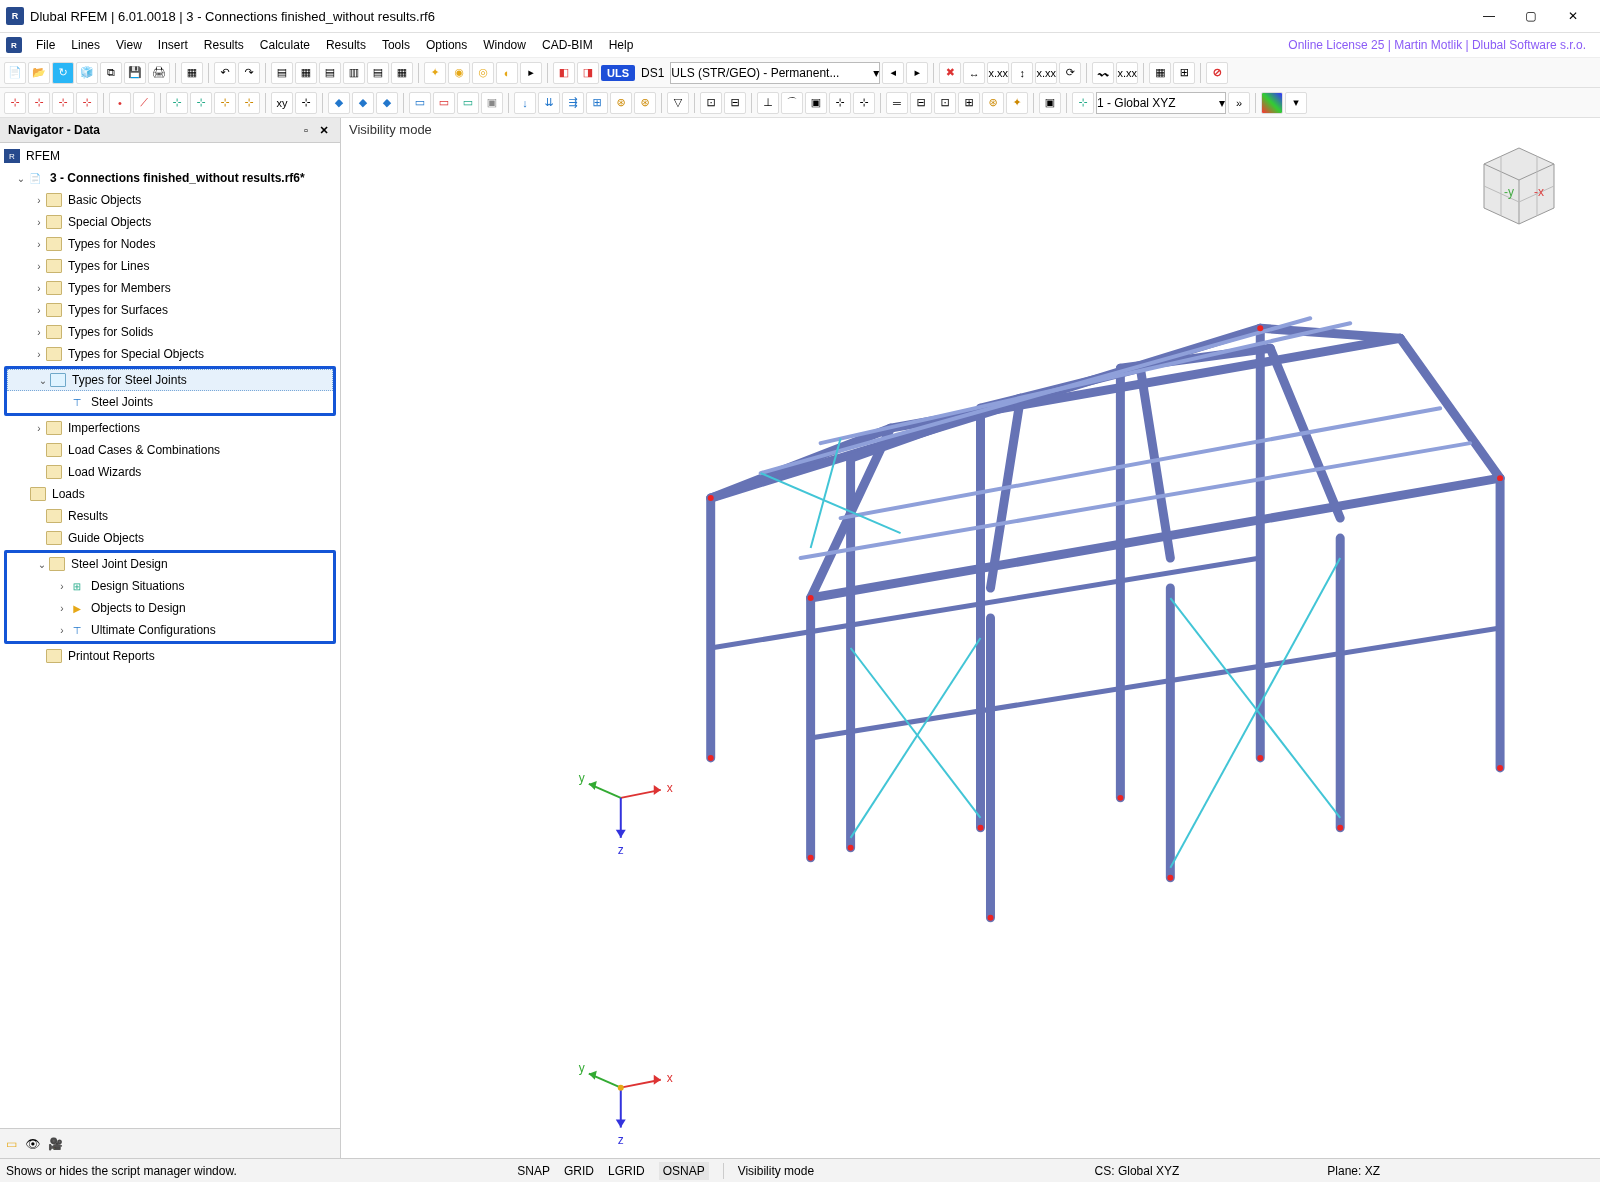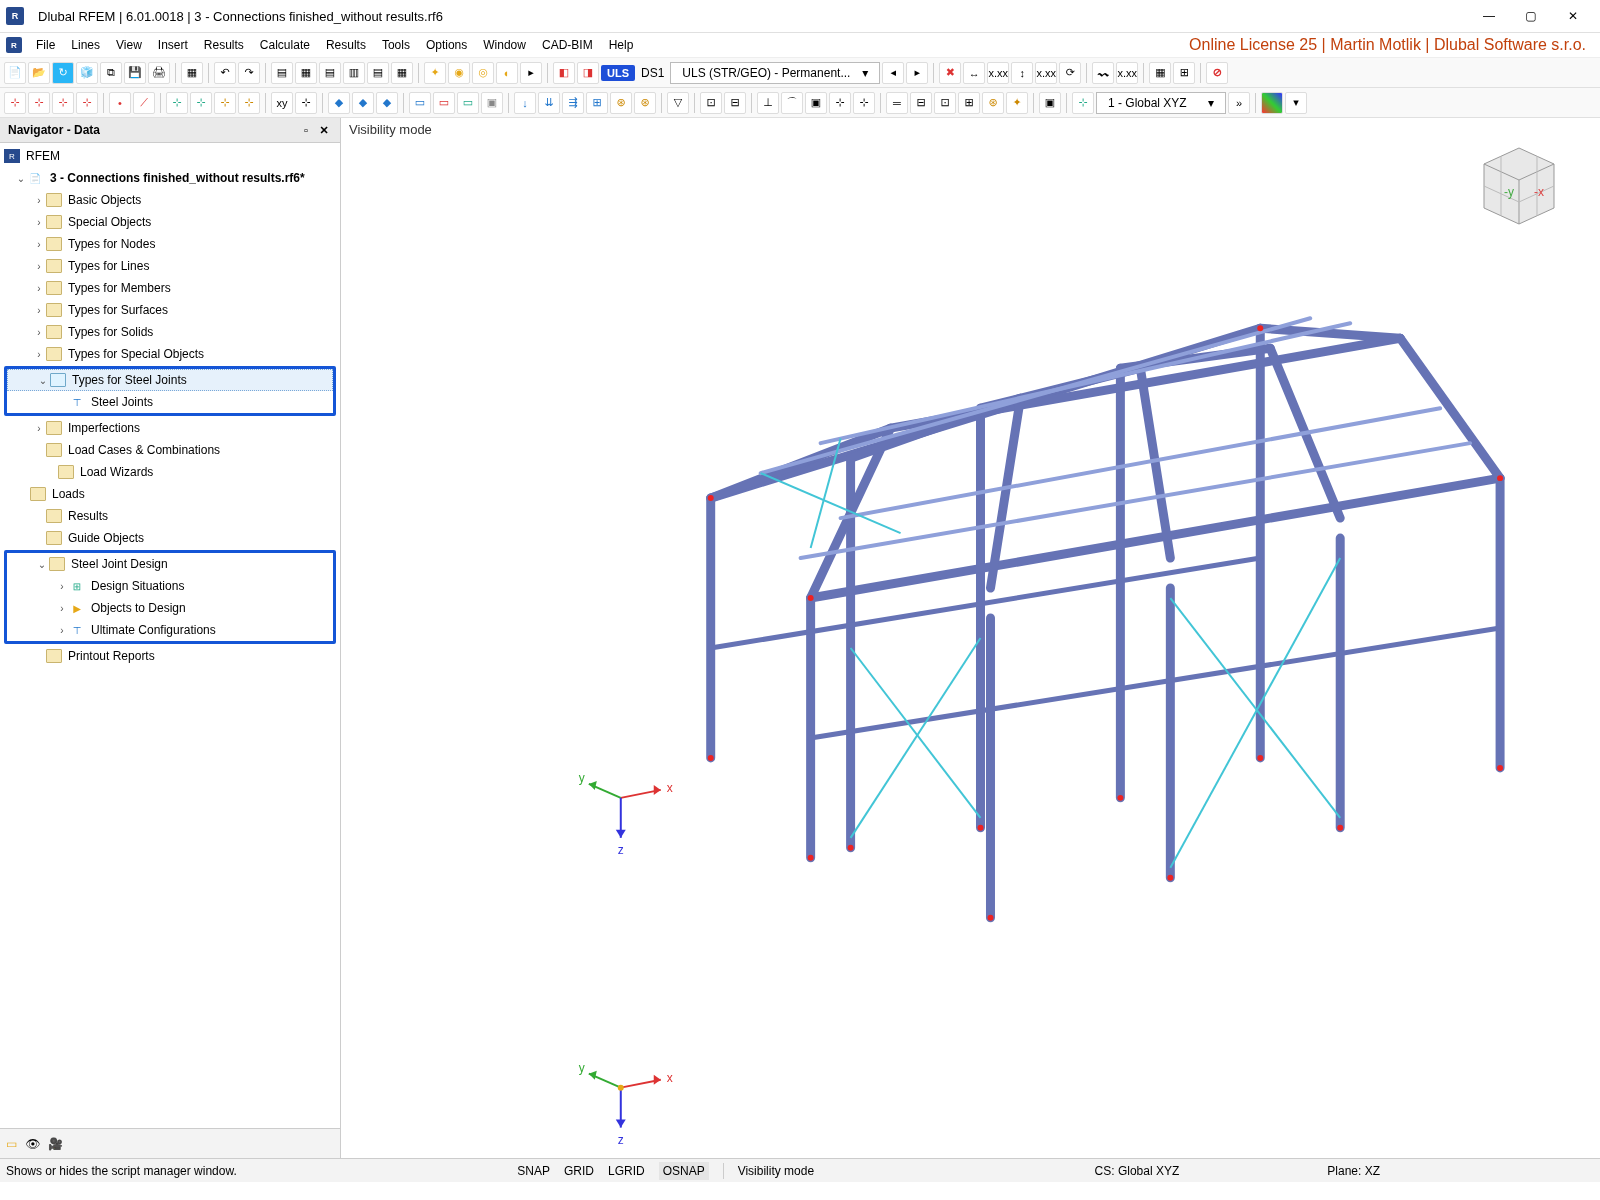--- a/index.html
+++ b/index.html
@@ -1,29 +1,29 @@
 <!DOCTYPE html>
 <html><head>
 <meta charset="utf-8">
 <style>
 *{box-sizing:border-box;margin:0;padding:0;font-family:"Segoe UI",Tahoma,sans-serif;font-size:12px;color:#000}
 html,body{width:1600px;height:1200px;overflow:hidden;background:#fff}
 .titlebar{height:33px;background:#fff;display:flex;align-items:center;padding:0 6px;border-bottom:1px solid #e0e0e0}
-.titlebar .title{margin-left:14px;font-size:13px}
+.titlebar .title{margin-left:6px;font-size:13px}
 .titlebar .spacer{flex:1}
 .win-btn{width:42px;height:28px;display:flex;align-items:center;justify-content:center;font-size:12px}
 .menubar{height:25px;display:flex;align-items:center;padding:0 6px;background:#fff;border-bottom:1px solid #eee}
 .menubar .menu{padding:4px 8px}
 .menubar .spacer{flex:1}
-.license{color:#c2410c;margin:0 8px;font-size:16px}
+.license{color:#8b5cf6;margin:0 8px;font-size:12px}
 .toolbar{height:30px;background:#f9f9f9;border-bottom:1px solid #e0e0e0;display:flex;align-items:center;padding:2px 4px;gap:2px}
 .tb-btn{width:22px;height:22px;display:flex;align-items:center;justify-content:center;border-radius:2px;background:#fff;border:1px solid #ddd;font-size:11px}
 .tb-sep{width:1px;height:20px;background:#ccc;margin:0 3px}
 .uls-badge{background:#1d4ed8;color:#fff;padding:2px 6px;font-weight:bold;font-size:11px;border-radius:2px}
-.combo{height:22px;border:1px solid #bbb;background:#fff;padding:2px 11px;font-size:11px;display:flex;align-items:center;gap:6px}
+.combo{height:22px;border:1px solid #bbb;background:#fff;padding:2px 0;font-size:11px;display:flex;align-items:center;gap:6px}
 .main{display:flex;height:1040px}
 .navigator{width:341px;border-right:1px solid #ccc;display:flex;flex-direction:column;background:#fff}
 .nav-header{background:#eaeaea;border-bottom:1px solid #ccc;padding:4px 8px;font-weight:bold;font-size:12px;display:flex;align-items:center}
 .nav-header .nh-spacer{flex:1}
 .nav-header .nh-btn{width:16px;height:16px;margin-left:2px;display:flex;align-items:center;justify-content:center;font-size:11px}
 .tree{flex:1;overflow:auto;padding:2px 0}
 .tree-row{display:flex;align-items:center;height:22px;padding-left:4px;white-space:nowrap}
 .arrow{width:14px;display:inline-flex;justify-content:center;color:#555;font-size:10px}
 .folder{width:16px;height:14px;background:#f7e9b8;border:1px solid #c9b46f;border-radius:1px;margin-right:6px}
 .ic{width:16px;height:14px;margin-right:6px;display:inline-flex;align-items:center;justify-content:center;font-size:10px}
@@ -262,21 +262,21 @@
       <div class="tree-row" style="padding-left:32px">
           <span class="arrow">›</span>
           <span class="folder"></span>
           <span>Imperfections</span>
         </div>
       <div class="tree-row" style="padding-left:32px">
           <span class="arrow"></span>
           <span class="folder"></span>
           <span>Load Cases &amp; Combinations</span>
         </div>
-      <div class="tree-row" style="padding-left:44px">
+      <div class="tree-row" style="padding-left:32px">
           <span class="arrow"></span>
           <span class="folder"></span>
           <span>Load Wizards</span>
         </div>
       <div class="tree-row" style="padding-left:16px">
           <span class="arrow"></span>
           <span class="folder"></span>
           <span>Loads</span>
         </div>
       <div class="tree-row" style="padding-left:32px">

